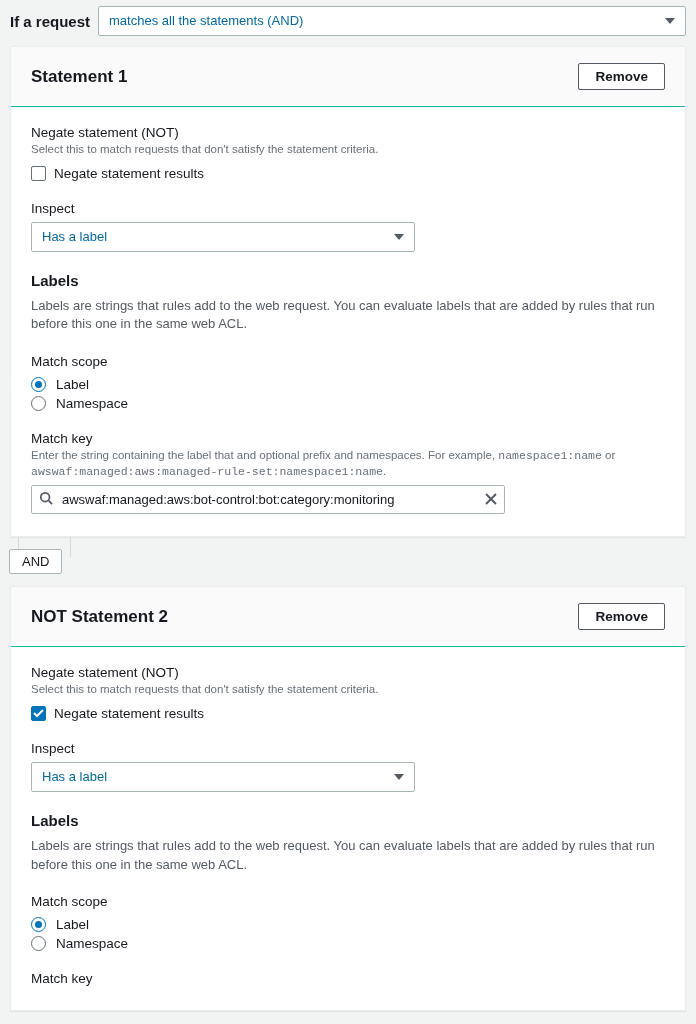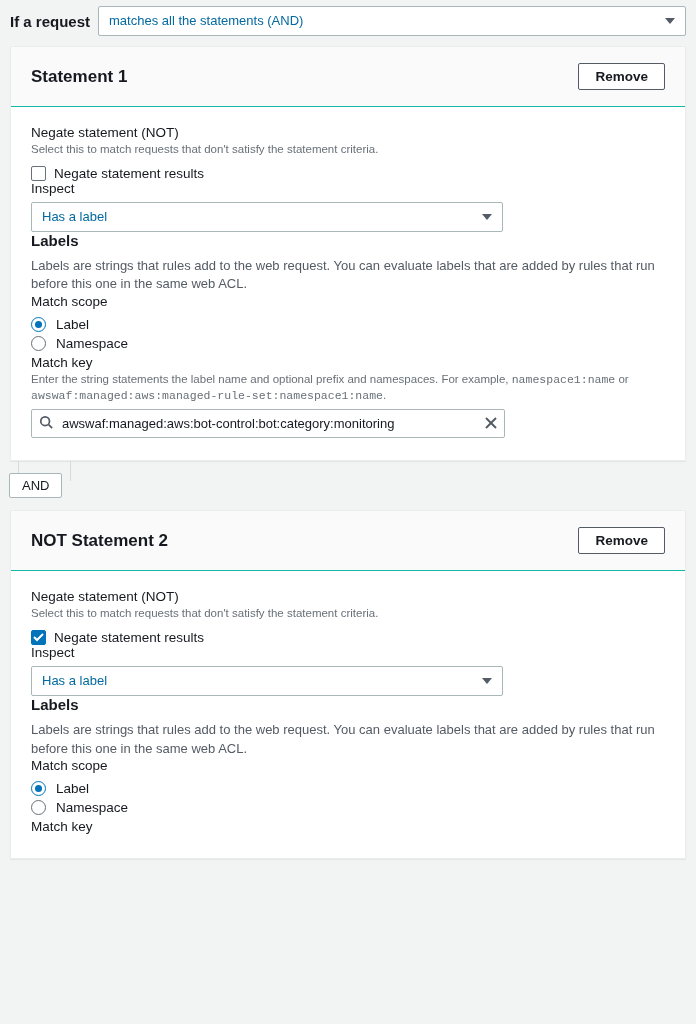--- a/index.html
+++ b/index.html
@@ -1,37 +1,37 @@
 <!DOCTYPE html>
 <html><head>
 <meta charset="utf-8">
 <style>
   * { box-sizing: border-box; font-family: "Amazon Ember", "Helvetica Neue", Arial, sans-serif; }
   body { margin: 0; background: #f2f3f3; padding: 6px 10px 10px 10px; width: 696px; color: #16191f; }
   .top-row { display: flex; align-items: center; gap: 8px; margin-bottom: 10px; }
   .top-label { font-weight: 700; font-size: 15px; white-space: nowrap; }
   .top-select { flex: 1; position: relative; }
   .select-box { width: 100%; background: #fff; border: 1px solid #aab7b8; border-radius: 2px; padding: 5px 28px 5px 10px; font-size: 13px; color: #0369a1; line-height: 18px; position: relative; }
-  .select-box.inner { width: 472px; }
+  .select-box.inner { width: 384px; }
   .caret { position: absolute; right: 10px; top: 50%; transform: translateY(-50%); color: #545b64; }
   .caret svg { display:block; }
   .panel { background: #fff; border: 1px solid #eaeded; box-shadow: 0 1px 1px rgba(0,0,0,0.05); }
   .panel-header { display: flex; justify-content: space-between; align-items: center; padding: 16px 20px; border-bottom: 1px solid #14b8a6; background: #fafafa; }
   .panel-title { font-weight: 700; font-size: 17px; }
   .remove-btn { background: #fff; border: 1px solid #545b64; border-radius: 2px; padding: 5px 16px; font-size: 13.5px; font-weight:700; color: #16191f; cursor: pointer; }
   .panel-body { padding: 18px 20px 22px 20px; }
   .section-label { font-size: 13.5px; color: #16191f; margin-bottom: 2px; }
   .hint { font-size: 11.5px; color: #687078; line-height: 1.35; }
   .hint .mono { font-family: "Courier New", monospace; font-size: 11.5px; color: #687078; }
   .check-row { display: flex; align-items: center; gap: 8px; margin-top: 8px; }
   .checkbox { width: 15px; height: 15px; border: 1px solid #687078; border-radius: 2px; display: inline-flex; align-items: center; justify-content: center; background: #fff; }
   .checkbox.checked { background: #0073bb; border-color: #0073bb; }
   .checkbox.checked svg { display:block; }
   .check-label { font-size: 13.5px; }
-  .block { }
+  .block { margin-top: 20px; }
   .block.first { margin-top: 0; }
   .labels-title { font-weight: 700; font-size: 15px; margin-bottom: 8px; }
   .labels-desc { font-size: 13px; color: #545b64; line-height: 1.45; }
   .radio-group { margin-top: 8px; }
   .radio-row { display: flex; align-items: center; gap: 10px; margin: 4px 0; }
   .radio { width: 15px; height: 15px; border: 1px solid #687078; border-radius: 50%; display: inline-flex; align-items: center; justify-content: center; background:#fff; }
   .radio.selected { border: 1px solid #0073bb; }
   .radio.selected .dot { width: 7px; height: 7px; border-radius: 50%; background: #0073bb; }
   .radio-label { font-size: 13.5px; }
   .input-wrap { position: relative; margin-top: 6px; width: 474px; }
@@ -106,21 +106,21 @@
         <div class="radio-row">
           <span class="radio"></span>
           <span class="radio-label">Namespace</span>
         </div>
       </div>
     </div>
 
     <div class="block">
       <div class="section-label">Match key</div>
       <div class="hint">
-        <span>Enter the string statements the label name and optional prefix and namespaces. For example, </span><span class="mono">namespace1:name</span><span> or </span><br><span class="mono">awswaf:managed:aws:managed-rule-set:namespace1:name</span><span>.</span>
+        <span>Enter the string containing the label that and optional prefix and namespaces. For example, </span><span class="mono">namespace1:name</span><span> or </span><br><span class="mono">awswaf:managed:aws:managed-rule-set:namespace1:name</span><span>.</span>
       </div>
       <div class="input-wrap">
         <span class="lead-icon">
           <svg width="14" height="14" viewBox="0 0 16 16" fill="none" stroke="#545b64" stroke-width="2">
               <circle cx="7" cy="7" r="5"></circle>
               <line x1="11" y1="11" x2="15" y2="15"></line>
             </svg>
         </span>
         <input class="text-input" value="awswaf:managed:aws:bot-control:bot:category:monitoring" style="">
         <span class="clear-icon">

